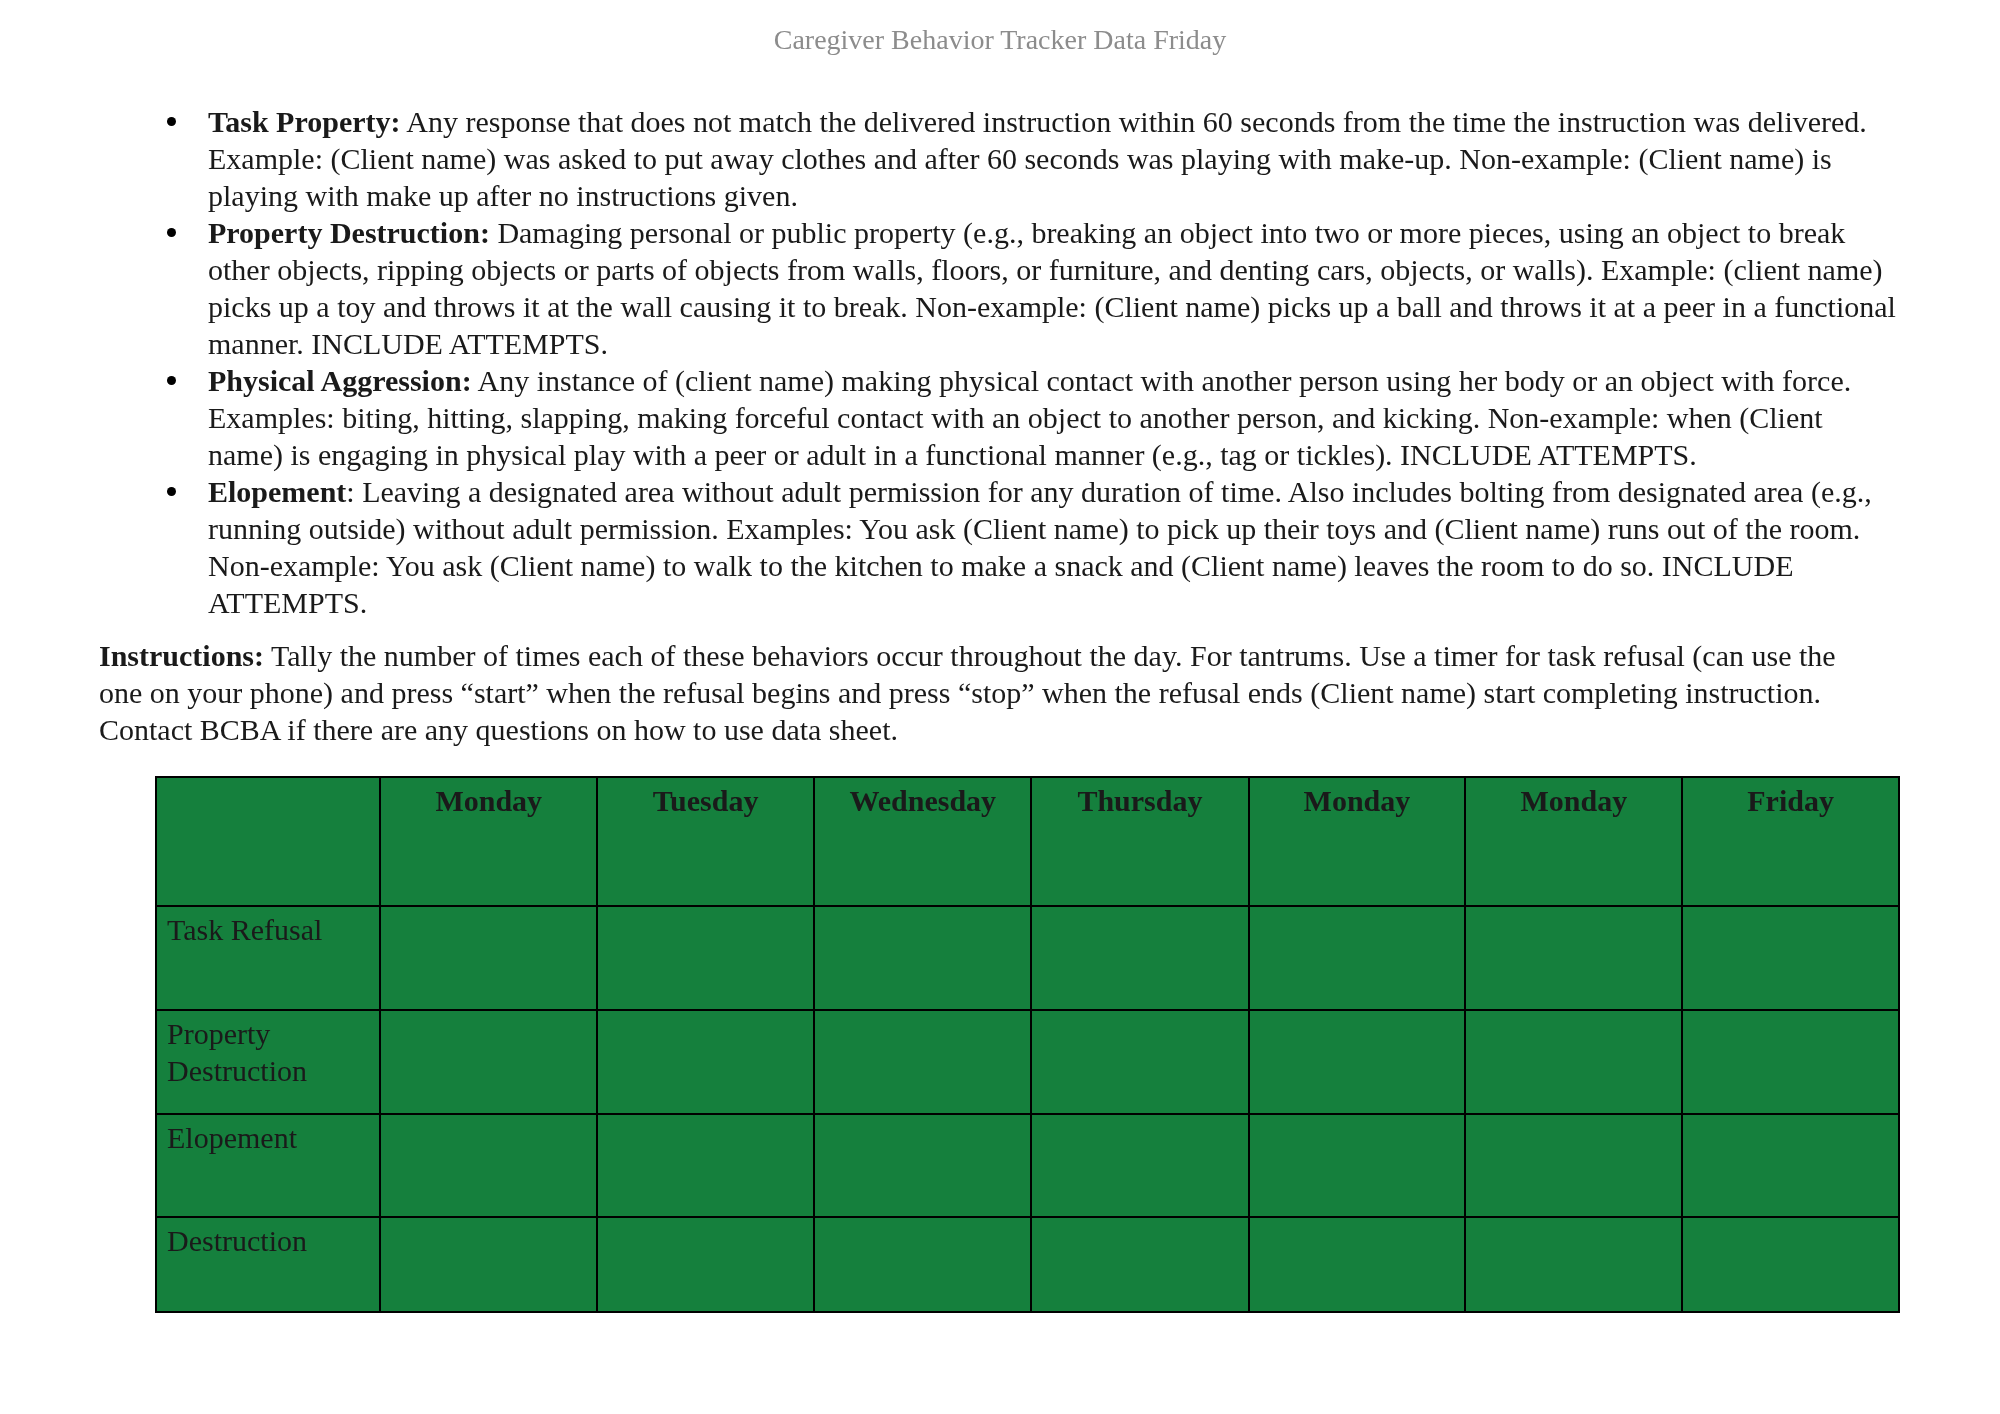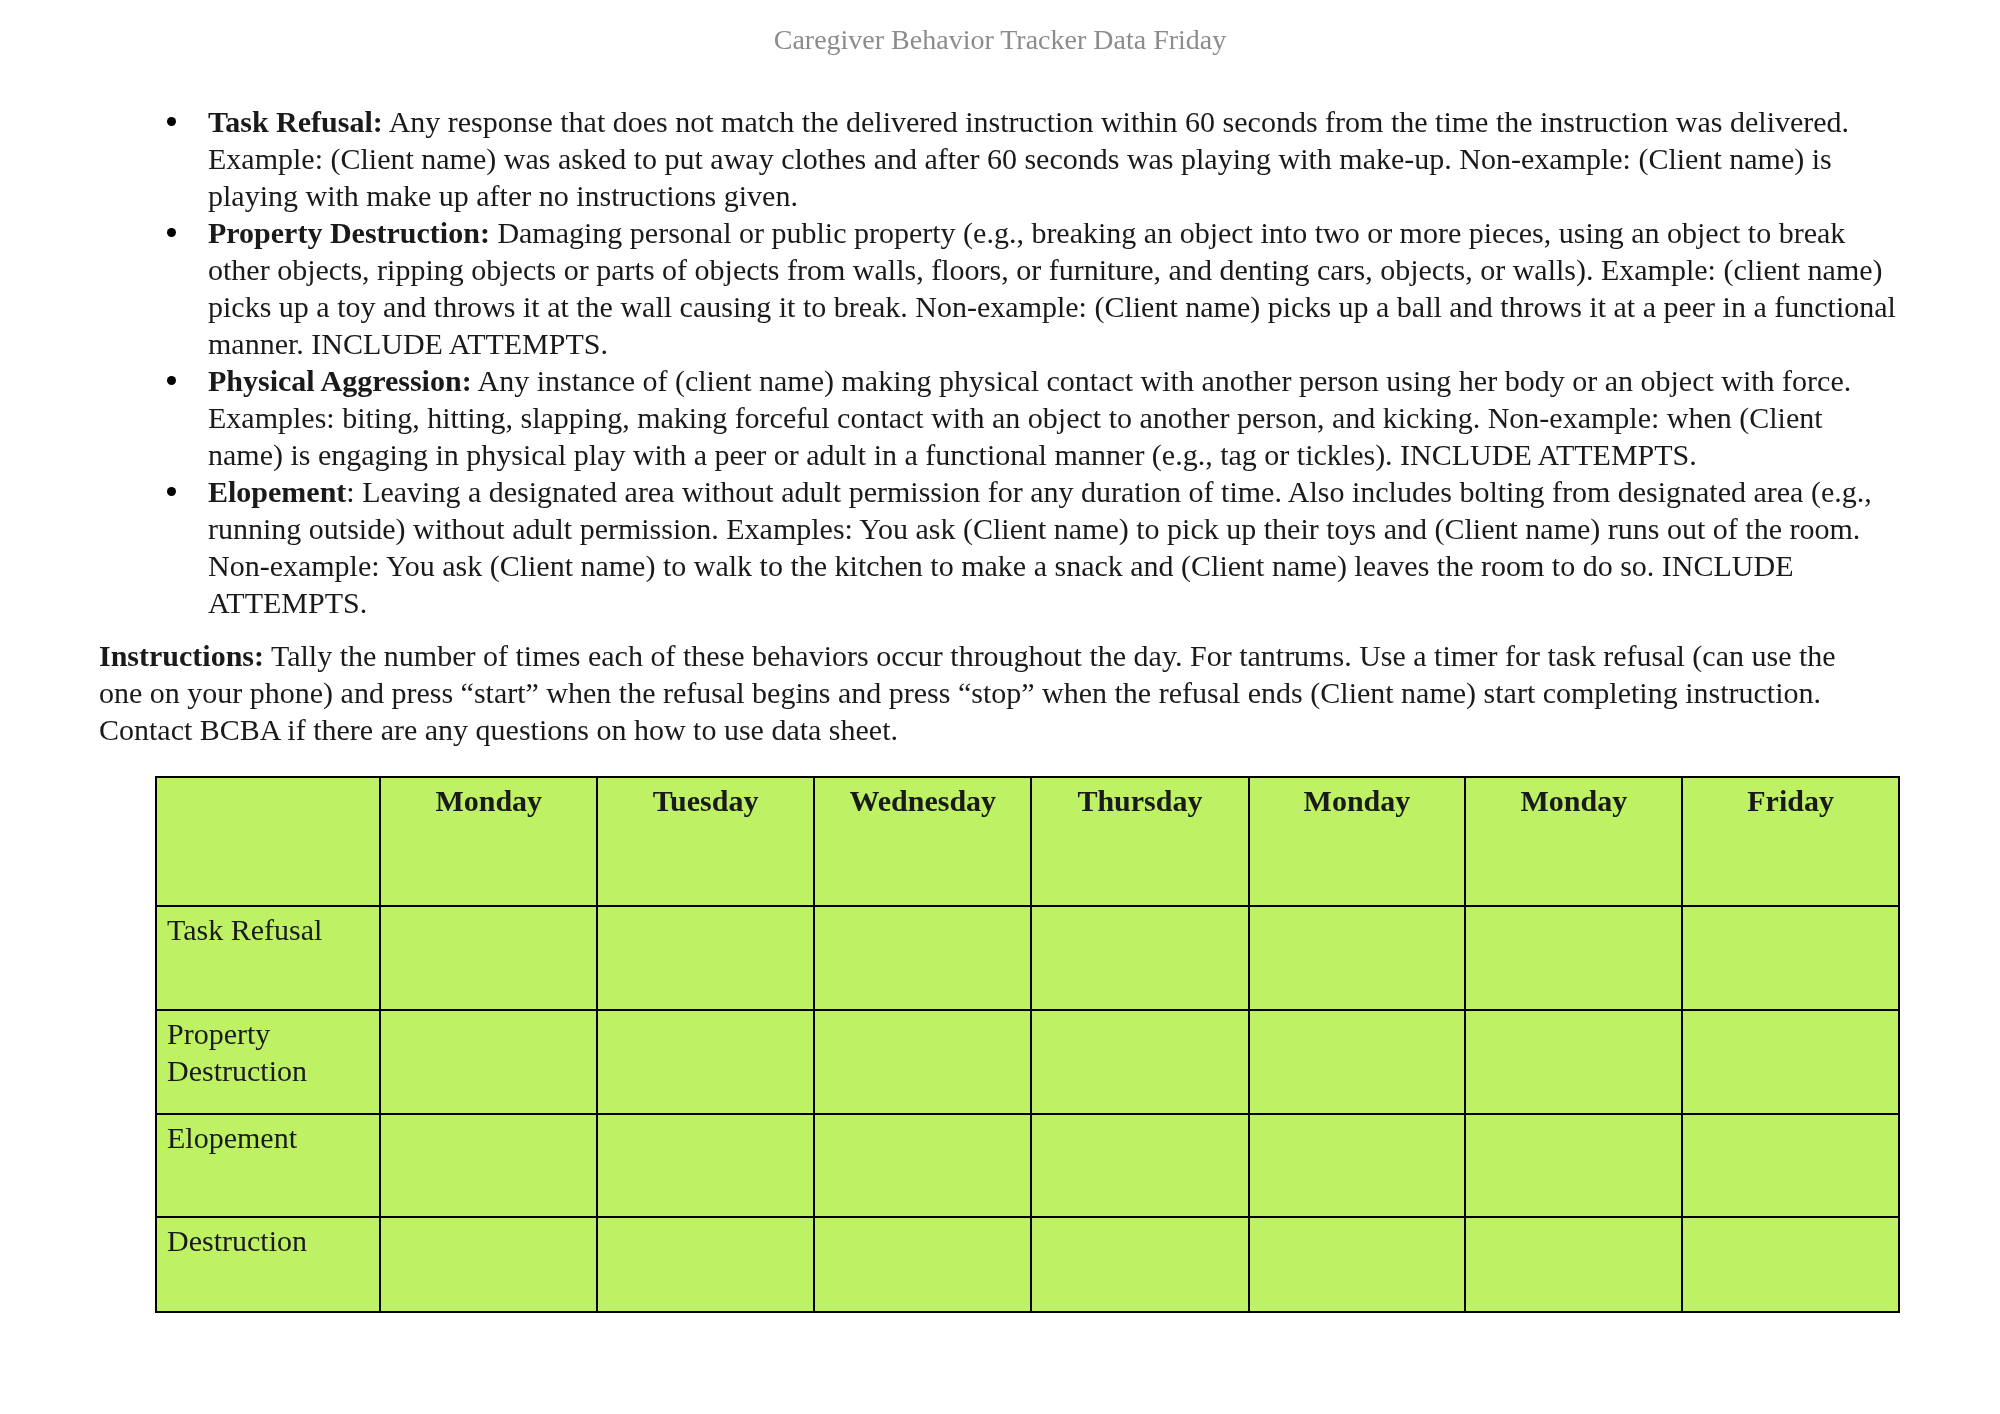--- a/index.html
+++ b/index.html
@@ -45,21 +45,21 @@
   .lead { font-weight: bold; }
   p.instructions { margin: 16px; }
 
   table.tracker {
     margin: 28px 0 0 72px;
     border-collapse: collapse;
     table-layout: fixed;
   }
   table.tracker th, table.tracker td {
     border: 2px solid #000000;
-    background: #bef264;
+    background: #15803d;
   }
   table.tracker th {
     font-size: 30px;
     font-weight: bold;
     text-align: center;
     vertical-align: top;
     padding: 4px 4px 0 4px;
   }
   table.tracker td.row-label {
     font-size: 30px;
@@ -78,21 +78,21 @@
 </head>
 <body>
 
 <div class="doc-title">Caregiver Behavior Tracker Data Friday</div>
 
 <div class="content">
 
   <ul class="definitions">
     <li>
       <span class="bullet-dot"></span>
-      <span class="lead">Task Refusal:</span><span> Any response that does not match the delivered instruction within 60 seconds from the time the instruction was delivered. Example: (Client name) was asked to put away clothes and after 60 seconds was playing with make-up. Non-example: (Client name) is playing with make up after no instructions given.</span>
+      <span class="lead">Task Property:</span><span> Any response that does not match the delivered instruction within 60 seconds from the time the instruction was delivered. Example: (Client name) was asked to put away clothes and after 60 seconds was playing with make-up. Non-example: (Client name) is playing with make up after no instructions given.</span>
     </li>
     <li>
       <span class="bullet-dot"></span>
       <span class="lead">Property Destruction:</span><span> Damaging personal or public property (e.g., breaking an object into two or more pieces, using an object to break other objects, ripping objects or parts of objects from walls, floors, or furniture, and denting cars, objects, or walls). Example: (client name) picks up a toy and throws it at the wall causing it to break. Non-example: (Client name) picks up a ball and throws it at a peer in a functional manner.  INCLUDE ATTEMPTS.</span>
     </li>
     <li>
       <span class="bullet-dot"></span>
       <span class="lead">Physical Aggression:</span><span> Any instance of (client name) making physical contact with another person using her body or an object with force. Examples: biting, hitting, slapping, making forceful contact with an object to another person, and kicking. Non-example: when (Client name) is engaging in physical play with a peer or adult in a functional manner (e.g., tag or tickles). INCLUDE ATTEMPTS.</span>
     </li>
     <li>

